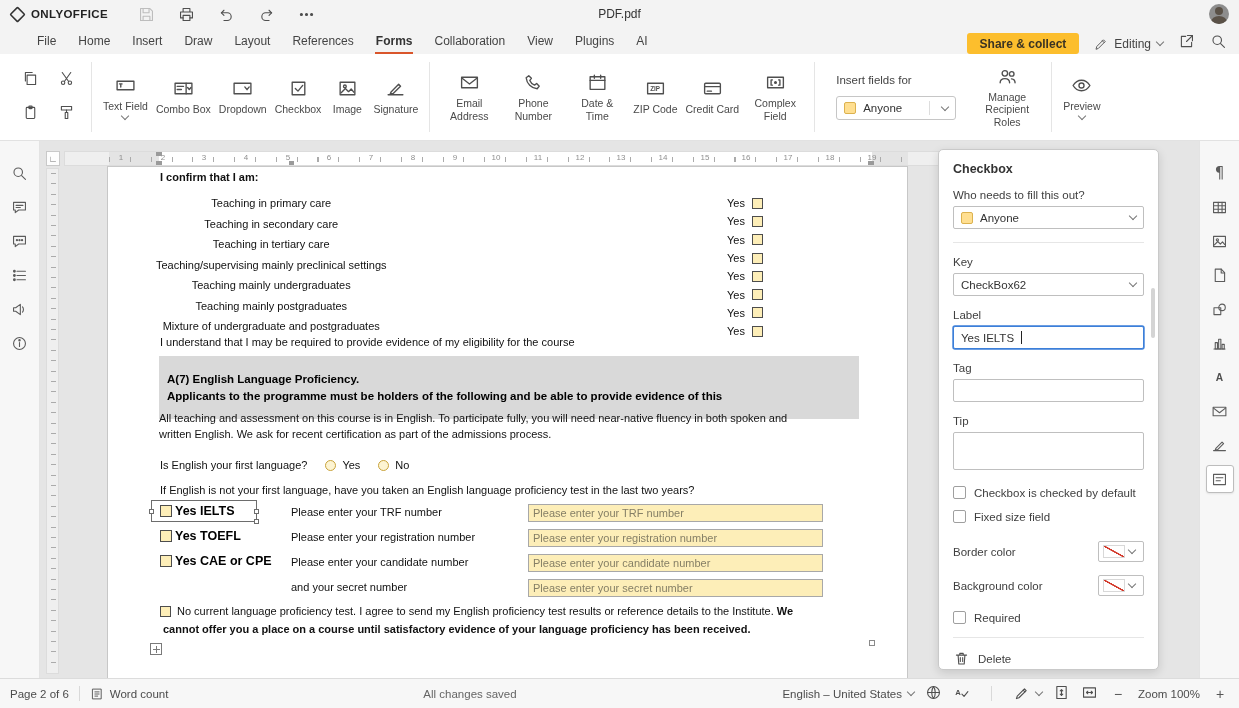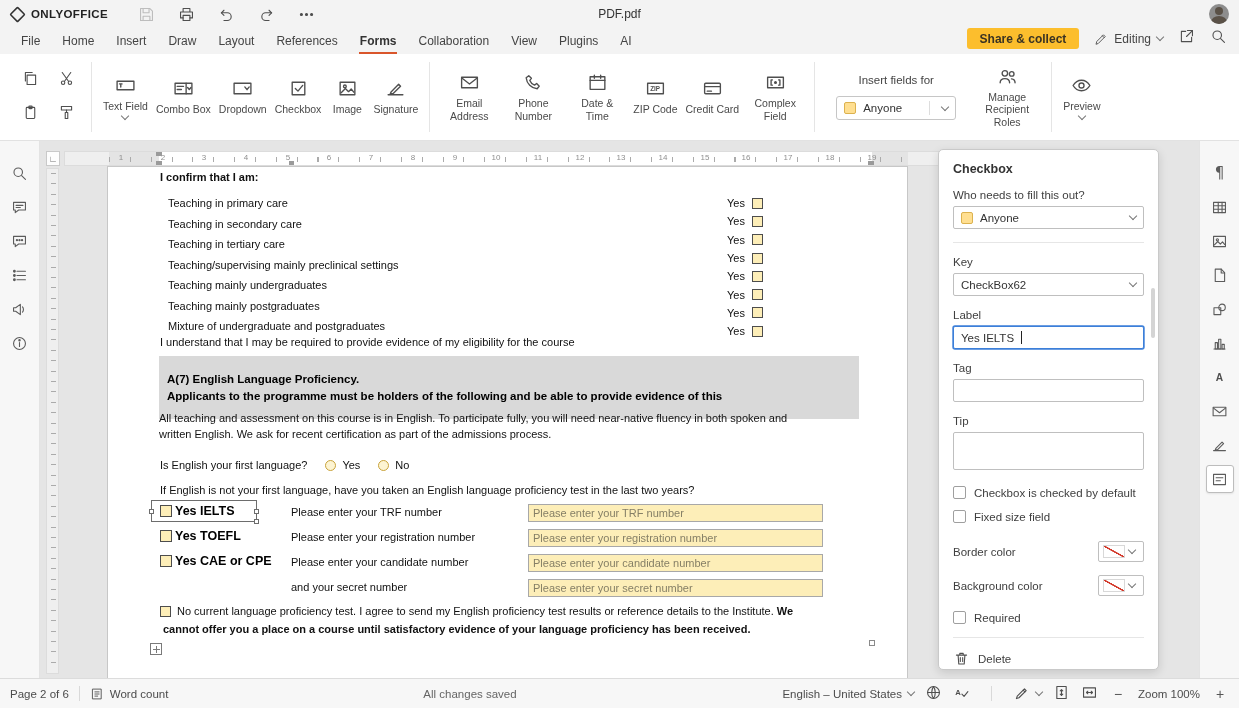--- a/index.html
+++ b/index.html
@@ -13,37 +13,37 @@
   .logo-mark { width:15px; height:15px; border:2px solid #333; transform:rotate(45deg) scale(.78); border-radius:2px; }
   .logo-name { font-size:11.5px; font-weight:bold; letter-spacing:.4px; color:#222; }
   .tb-actions { display:flex; align-items:center; gap:20px; margin-left:28px; }
   .tb-actions .ibtn { width:20px; height:20px; display:flex; align-items:center; justify-content:center; }
   .doc-title { position:absolute; left:50%; transform:translateX(-50%); font-size:12px; color:#333; }
   .avatar { margin-left:auto; width:20px; height:20px; border-radius:50%; background:#8d8d8d; overflow:hidden; position:relative; }
   .avatar::before { content:""; position:absolute; left:6px; top:3px; width:8px; height:8px; border-radius:50%; background:#5a5147; }
   .avatar::after { content:""; position:absolute; left:2px; top:12px; width:16px; height:12px; border-radius:50%; background:#5a5147; }
 
   
-  .menubar { height:26px; background:#f3f3f3; display:flex; align-items:flex-start; padding:0 12px 0 10px; flex:none; }
+  .menubar { height:26px; background:#f3f3f3; display:flex; align-items:flex-end; padding:0 12px 0 26px; flex:none; }
   .tab { padding:0 11px; font-size:12px; color:#444; height:26px; display:flex; align-items:center; position:relative; cursor:default; }
   .tab.active { font-weight:bold; color:#333; }
   .tab.active::after { content:""; position:absolute; left:10px; right:10px; bottom:0; height:2px; background:#d9552b; }
   .menu-right { margin-left:auto; display:flex; align-items:center; gap:15px; }
   .share-btn { background:#fcbe2d; color:#3a3323; font-size:12px; font-weight:bold; border:none; border-radius:3px; height:21px; padding:0 13px; display:flex; align-items:center; }
   .editing-dd { display:flex; align-items:center; gap:6px; font-size:12px; color:#444; }
   .chev { width:6px; height:6px; border-right:1.3px solid #777; border-bottom:1.3px solid #777; transform:rotate(45deg); display:inline-block; margin-top:-3px; flex:none; }
 
   
   .toolbar { height:87px; background:#fff; border-bottom:1px solid #e2e2e2; display:flex; align-items:center; padding:0 8px; flex:none; }
   .clip { display:grid; grid-template-columns:24px 24px; grid-template-rows:28px 28px; gap:6px 12px; place-items:center; margin:0 6px 0 10px; }
   .sep { width:1px; height:70px; background:#e5e5e5; margin:0 7px; flex:none; }
   .fbtn { display:flex; flex-direction:column; align-items:center; gap:4px; padding:3px 4px; min-width:44px; }
   .fbtn .lbl { font-size:10.5px; color:#4a4a4a; text-align:center; line-height:1.18; max-width:56px; }
   .insert-group { display:flex; flex-direction:column; gap:10px; margin:0 14px; }
-  .insert-group .glabel { font-size:11.5px; color:#444;text-align:center; }
+  .insert-group .glabel { font-size:11.5px; color:#444; }
   .role-select { width:120px; height:24px; border:1px solid #c6c6c6; border-radius:3px; background:#fff; display:flex; align-items:center; gap:7px; padding:0 7px; font-size:11.5px; color:#333; }
   .role-dot { width:12px; height:12px; background:#ffdf91; border:1px solid #dcb24f; border-radius:2px; flex:none; }
   .vline { width:1px; height:14px; background:#ddd; margin-left:auto; margin-right:5px; }
   .ic { width:17px; height:17px; stroke:#4f4f4f; fill:none; stroke-width:1.3; stroke-linecap:round; stroke-linejoin:round; }
   .ic-lg { width:21px; height:21px; }
   .itx { fill:#4f4f4f; stroke:none; font-family:"Liberation Sans",sans-serif; font-weight:bold; }
 
   
   .workarea { position:relative; flex:1; background:#e5e5e5; }
   .leftbar { position:absolute; left:0; top:0; bottom:0; width:40px; background:#f7f7f7; border-right:1px solid #e3e3e3; padding-top:18px; }
@@ -66,21 +66,21 @@
 
   .vscroll { position:absolute; left:918px; top:6px; bottom:4px; width:11px; }
   .vscroll .up { height:12px; display:flex; align-items:center; justify-content:center; }
   .uparrow { width:0; height:0; border-left:4px solid transparent; border-right:4px solid transparent; border-bottom:5px solid #9a9a9a; }
   .thumb { position:absolute; left:2px; right:2px; top:128px; height:56px; background:#cdcdcd; border-radius:5px; }
 
   
   .page { position:absolute; left:68px; top:26px; width:799px; height:628px; background:#fff; box-shadow:0 0 0 1px #c7c7c7; font-size:11px; color:#111; }
   .doc-abs { position:absolute; }
   .confirm { left:52px; top:4px; font-weight:bold; }
-  .labels-col { left:60px; top:26px; }
+  .labels-col { left:48px; top:26px;text-align:center; }
   .labels-col > div { height:20.5px; line-height:20.5px; }
   .yes-col { left:619px; top:27px; }
   .yes-row { height:18.3px; display:flex; align-items:center; gap:7px; }
   .doc-cb { width:11px; height:11px; background:#fdeeb8; border:1px solid #4d4d4d; flex:none; }
   .evidence { left:52px; top:169px; }
   .sec-head { left:51px; top:189px; width:700px; background:#d9d9d9; padding:15px 8px; font-weight:bold; font-size:11.5px; line-height:16.5px; color:#000; }
   .para { left:51px; top:243px; width:706px; line-height:16.2px; }
   .q1 { left:52px; top:292px; display:flex; align-items:center; gap:6px; }
   .radio { width:11px; height:11px; border-radius:50%; border:1.6px solid #c9a33b; background:#fdf4d2; flex:none; margin-left:12px; }
   .q2 { left:52px; top:317px; }

